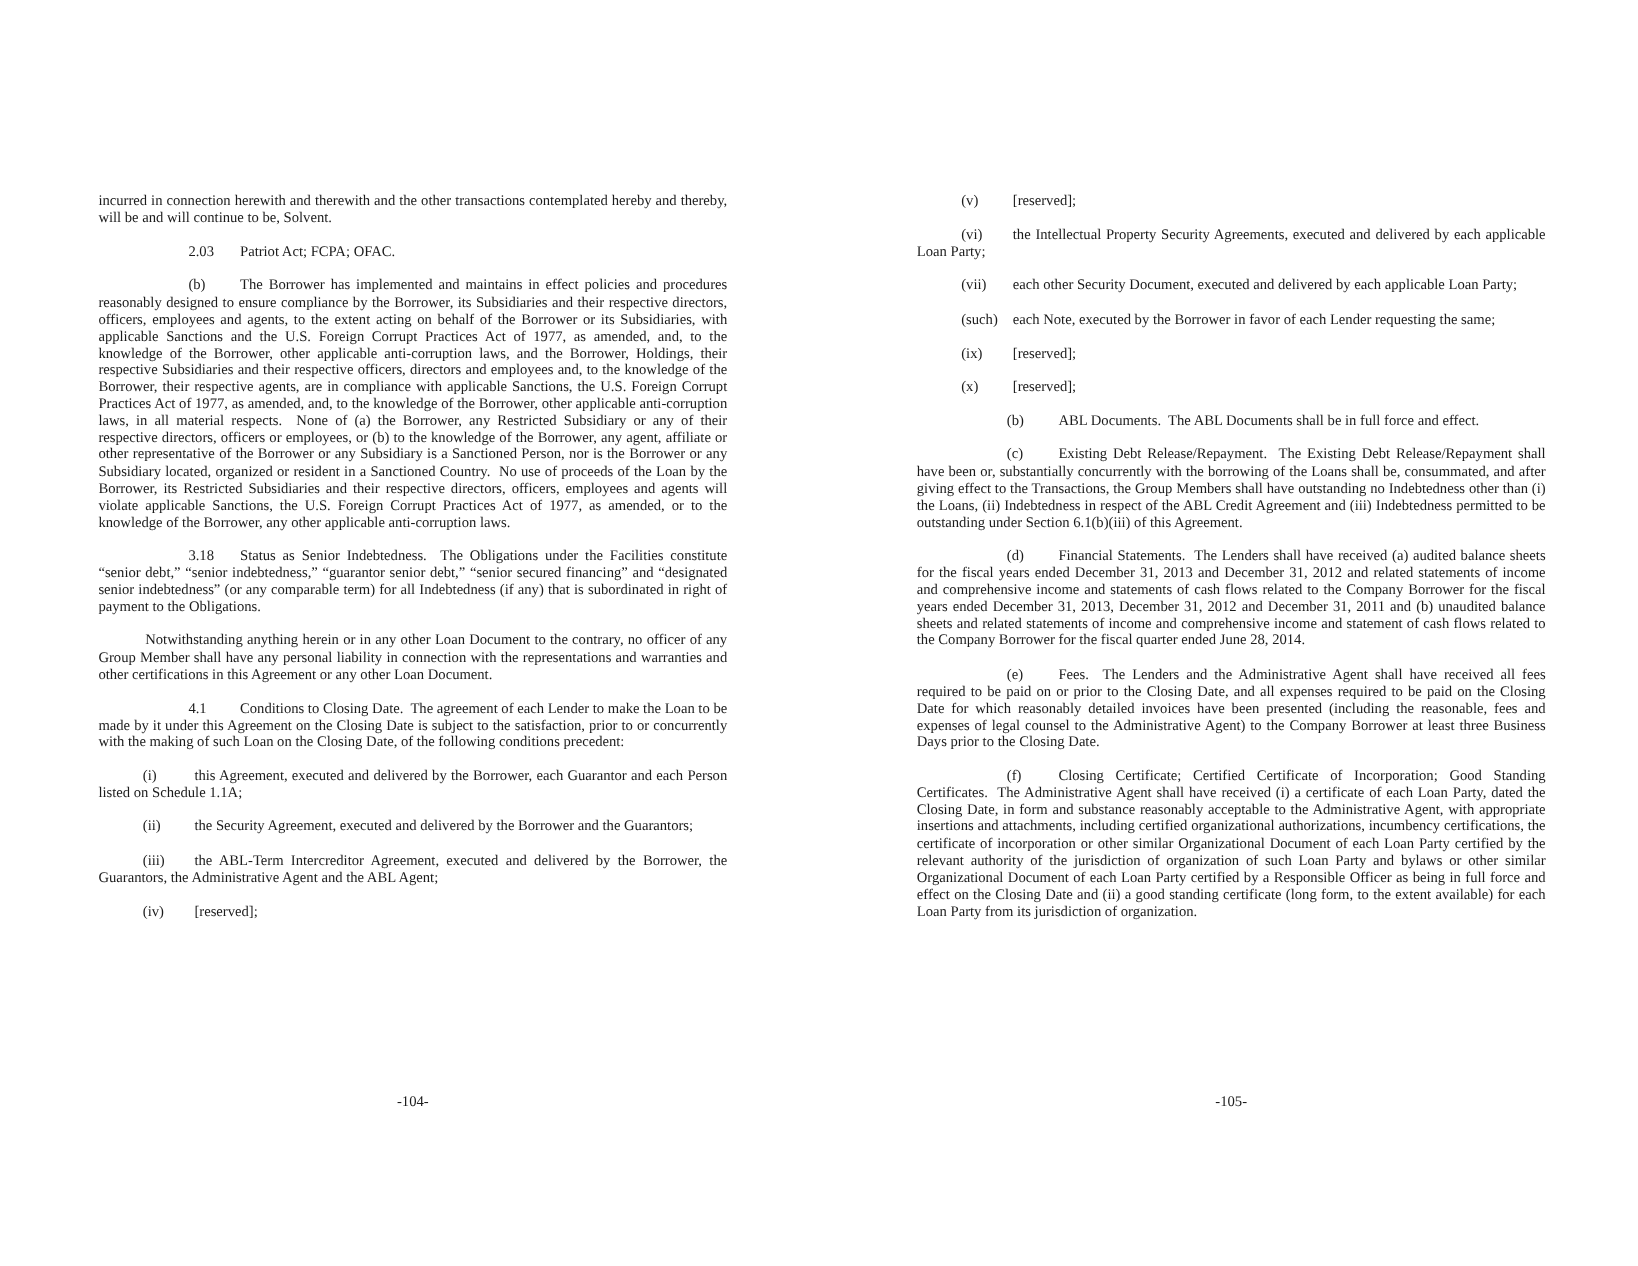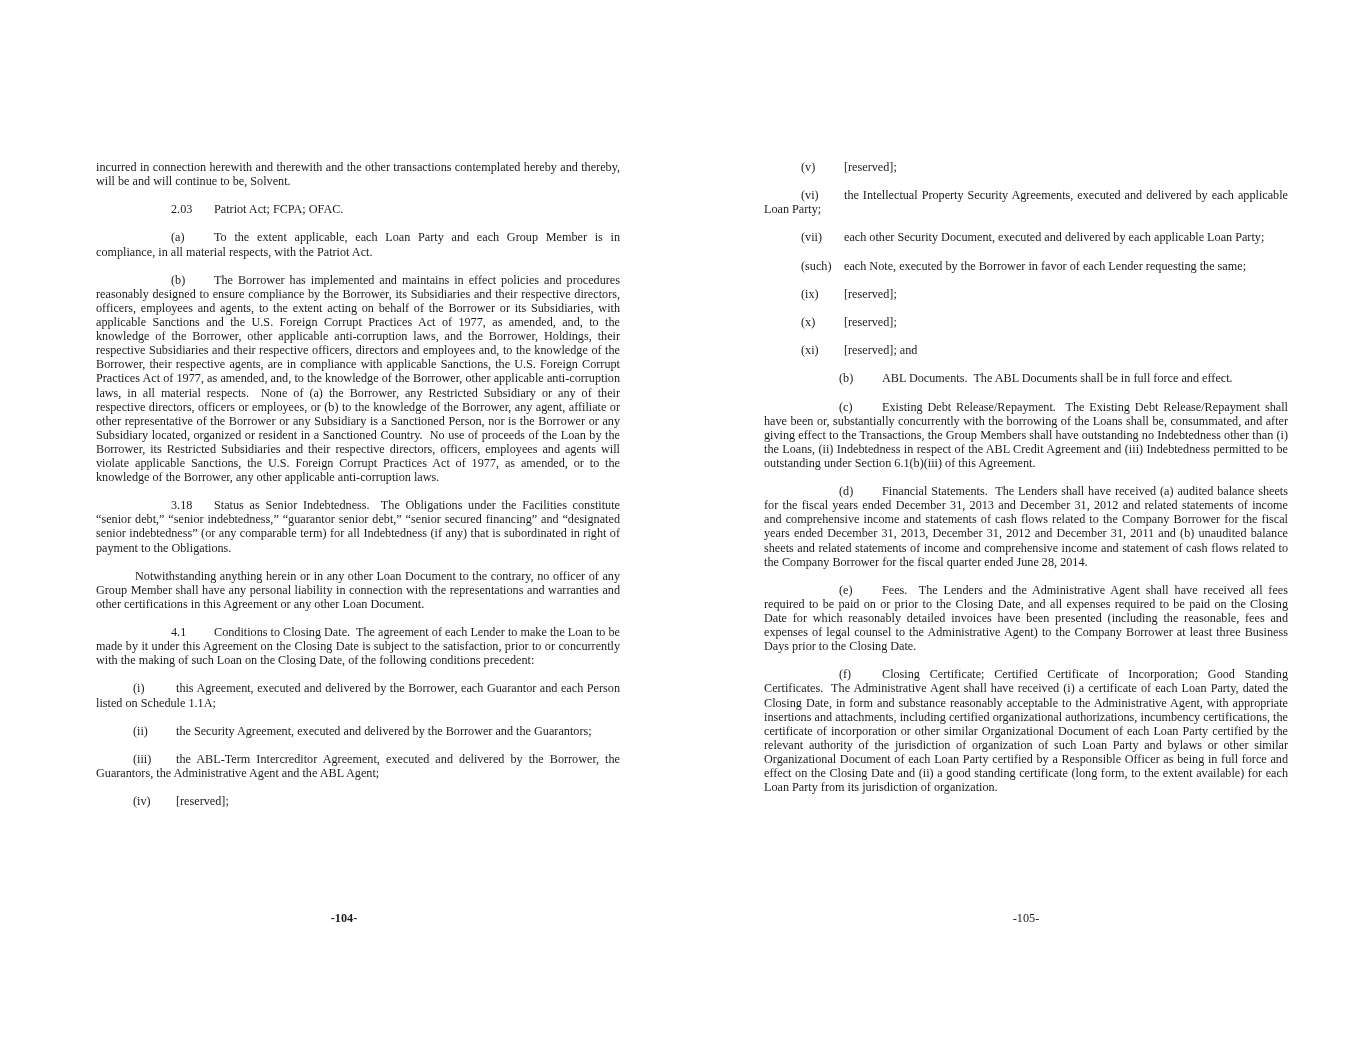--- a/index.html
+++ b/index.html
@@ -13,21 +13,21 @@
     overflow: hidden;
     position: relative;
     font-family: "Liberation Serif", "DejaVu Serif", serif;
     color: #1b1b1b;
   }
   .page-body {
     position: absolute;
     top: 160px;
     width: 524px;
   }
-  .page-body.left  { left: 96px; }
+  .page-body.left  { left: 82px; }
   .page-body.right { left: 764px; }
 
   p.para {
     margin: 0 0 14.1px 0;
     font-size: 12.2px;
     line-height: 14.1px;
     text-align: justify;
     text-justify: inter-word;
   }
   .p-flush   { text-indent: 0; }
@@ -46,48 +46,46 @@
   span.u { }
 
   .footer {
     position: absolute;
     top: 911px;
     width: 524px;
     text-align: center;
     font-size: 12.2px;
     line-height: 14.1px;
   }
-  .footer.left  { left: 82px; font-weight: bold; }
+  .footer.left  { left: 82px; }
   .footer.right { left: 764px; }
 </style>
 </head>
 <body>
 
 <div class="page-body left">
     <p class="para p-flush"><span class="r">incurred in connection herewith and therewith and the other transactions contemplated hereby and thereby, will be and will continue to be, Solvent.</span></p>
     <p class="para p-indent1"><span class="label">2.03</span><span class="u">Patriot Act; FCPA; OFAC</span><span class="r">.</span></p>
-    <p class="para p-indent1"><span class="label">(a)</span><span class="r">To the extent applicable, each Loan Party and each Group Member is in compliance, in all material respects, with the Patriot Act.</span></p>
     <p class="para p-indent1"><span class="label">(b)</span><span class="r">The Borrower has implemented and maintains in effect policies and procedures reasonably designed to ensure compliance by the Borrower, its Subsidiaries and their respective directors, officers, employees and agents, to the extent acting on behalf of the Borrower or its Subsidiaries, with applicable Sanctions and the U.S. Foreign Corrupt Practices Act of 1977, as amended, and, to the knowledge of the Borrower, other applicable anti-corruption laws, and the Borrower, Holdings, their respective Subsidiaries and their respective officers, directors and employees and, to the knowledge of the Borrower, their respective agents, are in compliance with applicable Sanctions, the U.S. Foreign Corrupt Practices Act of 1977, as amended, and, to the knowledge of the Borrower, other applicable anti-corruption laws, in all material respects.&nbsp; None of (a) the Borrower, any Restricted Subsidiary or any of their respective directors, officers or employees, or (b) to the knowledge of the Borrower, any agent, affiliate or other representative of the Borrower or any Subsidiary is a Sanctioned Person, nor is the Borrower or any Subsidiary located, organized or resident in a Sanctioned Country.&nbsp; No use of proceeds of the Loan by the Borrower, its Restricted Subsidiaries and their respective directors, officers, employees and agents will violate applicable Sanctions, the U.S. Foreign Corrupt Practices Act of 1977, as amended, or to the knowledge of the Borrower, any other applicable anti-corruption laws.</span></p>
     <p class="para p-indent1"><span class="label">3.18</span><span class="u">Status as Senior Indebtedness</span><span class="r">.&nbsp; The Obligations under the Facilities constitute “senior debt,” “senior indebtedness,” “guarantor senior debt,” “senior secured financing” and “designated senior indebtedness” (or any comparable term) for all Indebtedness (if any) that is subordinated in right of payment to the Obligations.</span></p>
     <p class="para p-body"><span class="r">Notwithstanding anything herein or in any other Loan Document to the contrary, no officer of any Group Member shall have any personal liability in connection with the representations and warranties and other certifications in this Agreement or any other Loan Document.</span></p>
     <p class="para p-indent1"><span class="label">4.1</span><span class="u">Conditions to Closing Date</span><span class="r">.&nbsp; The agreement of each Lender to make the Loan to be made by it under this Agreement on the Closing Date is subject to the satisfaction, prior to or concurrently with the making of such Loan on the Closing Date, of the following conditions precedent:</span></p>
     <p class="para p-item"><span class="label">(i)</span><span class="r">this Agreement, executed and delivered by the Borrower, each Guarantor and each Person listed on </span><span class="u">Schedule 1.1A</span><span class="r">;</span></p>
     <p class="para p-item"><span class="label">(ii)</span><span class="r">the Security Agreement, executed and delivered by the Borrower and the Guarantors;</span></p>
     <p class="para p-item"><span class="label">(iii)</span><span class="r">the ABL-Term Intercreditor Agreement, executed and delivered by the Borrower, the Guarantors, the Administrative Agent and the ABL Agent;</span></p>
     <p class="para p-item"><span class="label">(iv)</span><span class="r">[reserved];</span></p>
   </div>
 
 <div class="page-body right">
     <p class="para p-item"><span class="label">(v)</span><span class="r">[reserved];</span></p>
     <p class="para p-item"><span class="label">(vi)</span><span class="r">the Intellectual Property Security Agreements, executed and delivered by each applicable Loan Party;</span></p>
     <p class="para p-item"><span class="label">(vii)</span><span class="r">each other Security Document, executed and delivered by each applicable Loan Party;</span></p>
     <p class="para p-item"><span class="label">(such)</span><span class="r">each Note, executed by the Borrower in favor of each Lender requesting the same;</span></p>
     <p class="para p-item"><span class="label">(ix)</span><span class="r">[reserved];</span></p>
     <p class="para p-item"><span class="label">(x)</span><span class="r">[reserved];</span></p>
-    <p class="para p-item"><span class="label">(xi)</span><span class="r">[reserved]; and</span></p>
     <p class="para p-indent1"><span class="label">(b)</span><span class="u">ABL Documents</span><span class="r">.&nbsp; The ABL Documents shall be in full force and effect.</span></p>
     <p class="para p-indent1"><span class="label">(c)</span><span class="u">Existing Debt Release/Repayment</span><span class="r">.&nbsp; The Existing Debt Release/Repayment shall have been or, substantially concurrently with the borrowing of the Loans shall be, consummated, and after giving effect to the Transactions, the Group Members shall have outstanding no Indebtedness other than (i) the Loans, (ii) Indebtedness in respect of the ABL Credit Agreement and (iii) Indebtedness permitted to be outstanding under </span><span class="u">Section 6.1(b)(iii)</span><span class="r"> of this Agreement.</span></p>
     <p class="para p-indent1"><span class="label">(d)</span><span class="u">Financial Statements</span><span class="r">.&nbsp; The Lenders shall have received (a) audited balance sheets for the fiscal years ended December 31, 2013 and December 31, 2012 and related statements of income and comprehensive income and statements of cash flows related to the Company Borrower for the fiscal years ended December 31, 2013, December 31, 2012 and December 31, 2011 and (b) unaudited balance sheets and related statements of income and comprehensive income and statement of cash flows related to the Company Borrower for the fiscal quarter ended June 28, 2014.</span></p>
     <p class="para p-indent1"><span class="label">(e)</span><span class="u">Fees</span><span class="r">.&nbsp; The Lenders and the Administrative Agent shall have received all fees required to be paid on or prior to the Closing Date, and all expenses required to be paid on the Closing Date for which reasonably detailed invoices have been presented (including the reasonable, fees and expenses of legal counsel to the Administrative Agent) to the Company Borrower at least three Business Days prior to the Closing Date.</span></p>
     <p class="para p-indent1"><span class="label">(f)</span><span class="u">Closing Certificate; Certified Certificate of Incorporation; Good Standing Certificates</span><span class="r">.&nbsp; The Administrative Agent shall have received (i) a certificate of each Loan Party, dated the Closing Date, in form and substance reasonably acceptable to the Administrative Agent, with appropriate insertions and attachments, including certified organizational authorizations, incumbency certifications, the certificate of incorporation or other similar Organizational Document of each Loan Party certified by the relevant authority of the jurisdiction of organization of such Loan Party and bylaws or other similar Organizational Document of each Loan Party certified by a Responsible Officer as being in full force and effect on the Closing Date and (ii) a good standing certificate (long form, to the extent available) for each Loan Party from its jurisdiction of organization.</span></p>
   </div>
 
 <div class="footer left">-104-</div>
 
 <div class="footer right">-105-</div>

